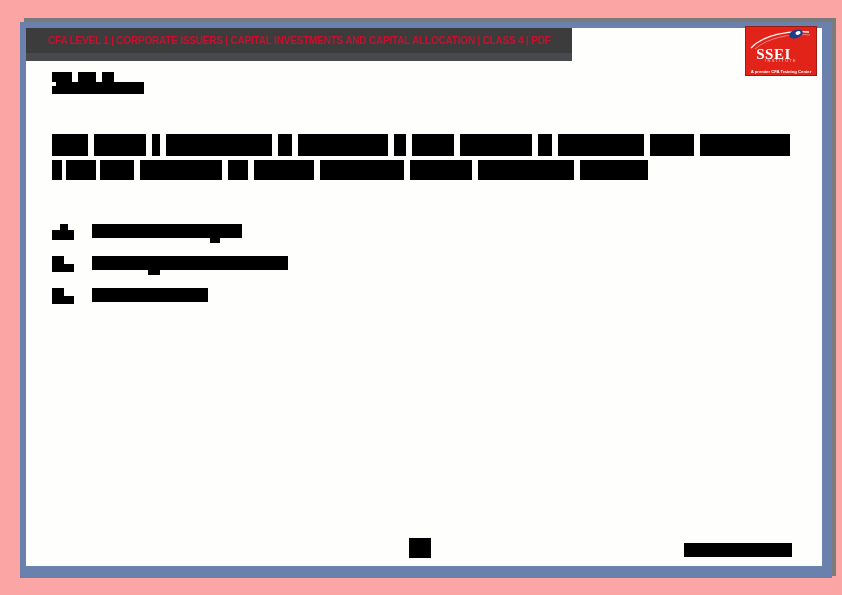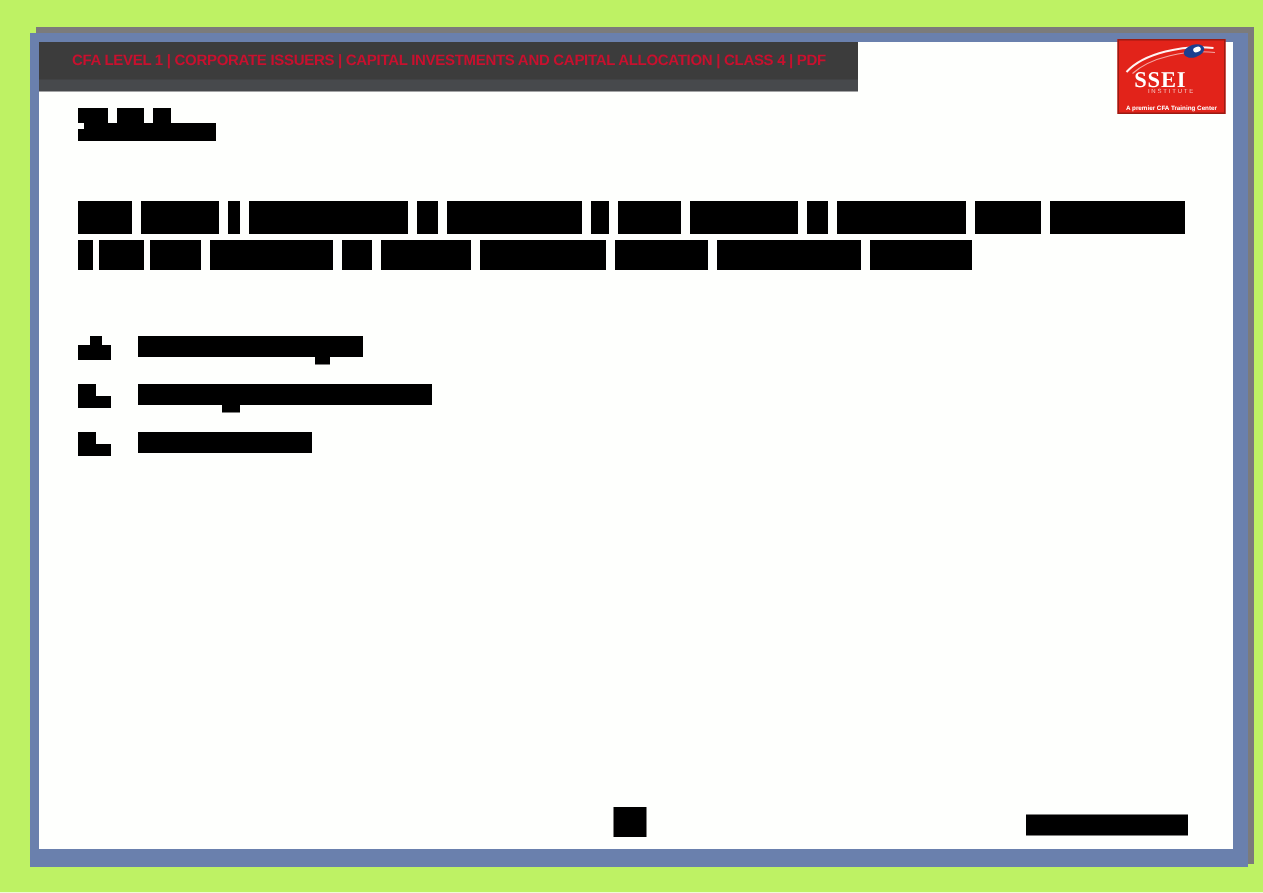--- a/index.html
+++ b/index.html
@@ -6,21 +6,21 @@
     margin: 0;
     padding: 0;
     background: #ffffff;
     font-family: "Liberation Sans", sans-serif;
   }
 
   #stage {
     position: relative;
     width: 842px;
     height: 595px;
-    background: #bef264;
+    background: #fca5a5;
     overflow: hidden;
   }
 
   
   .frame-shadow {
     position: absolute;
     left: 24px;
     top: 18px;
     width: 812px;
     height: 558px;

